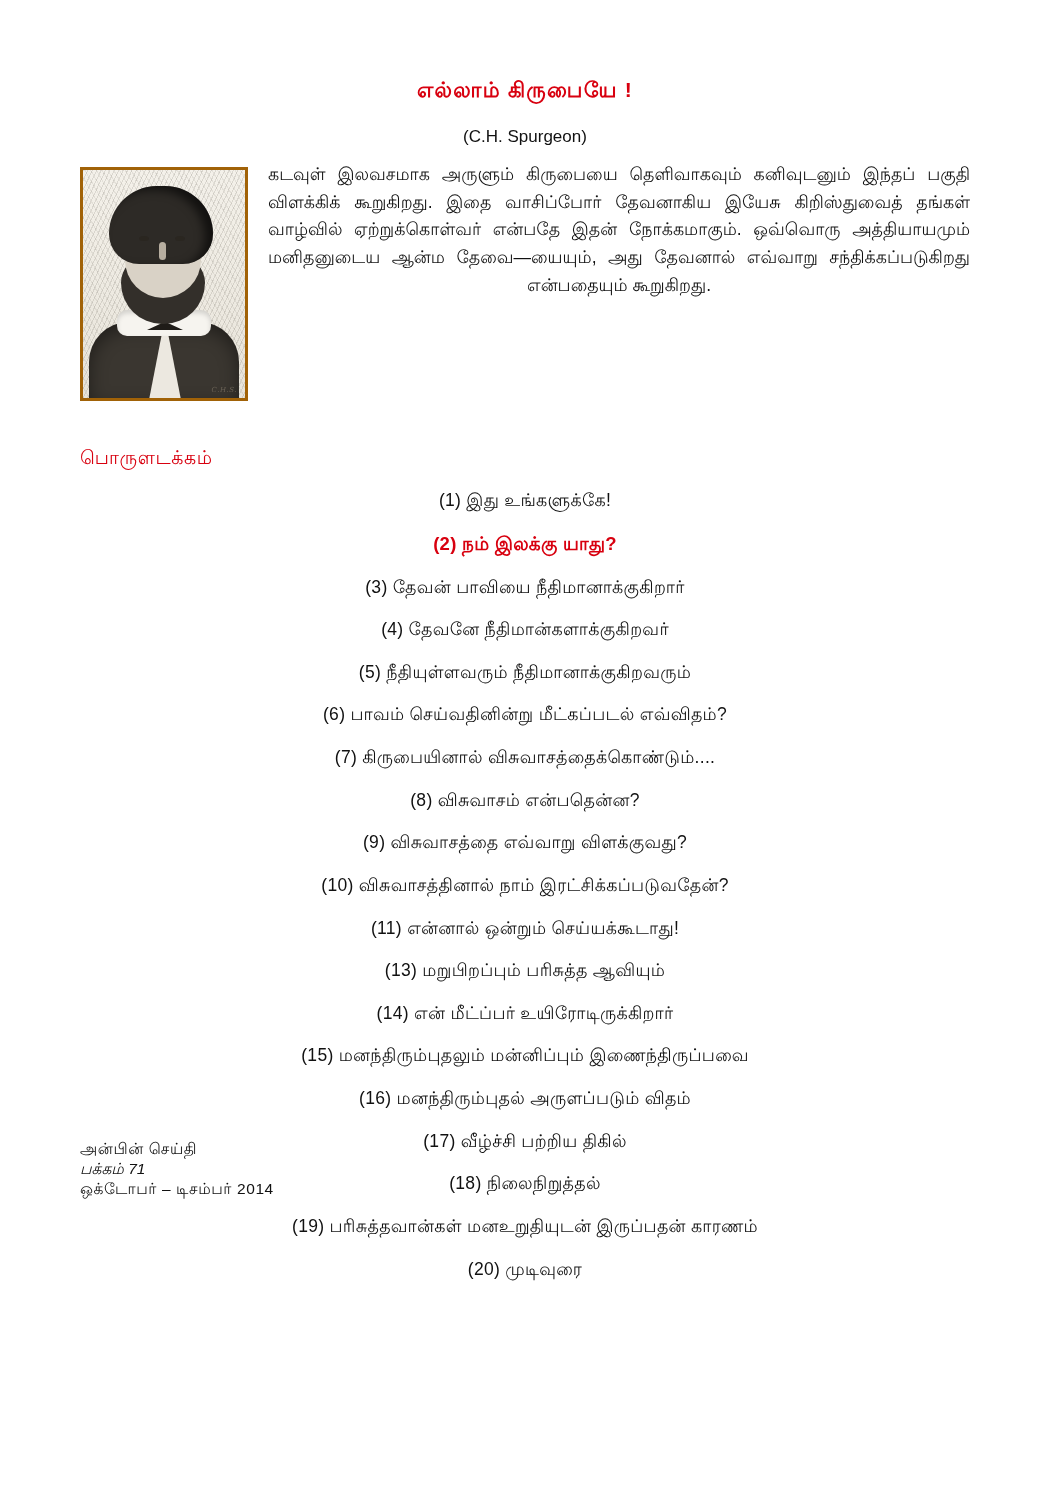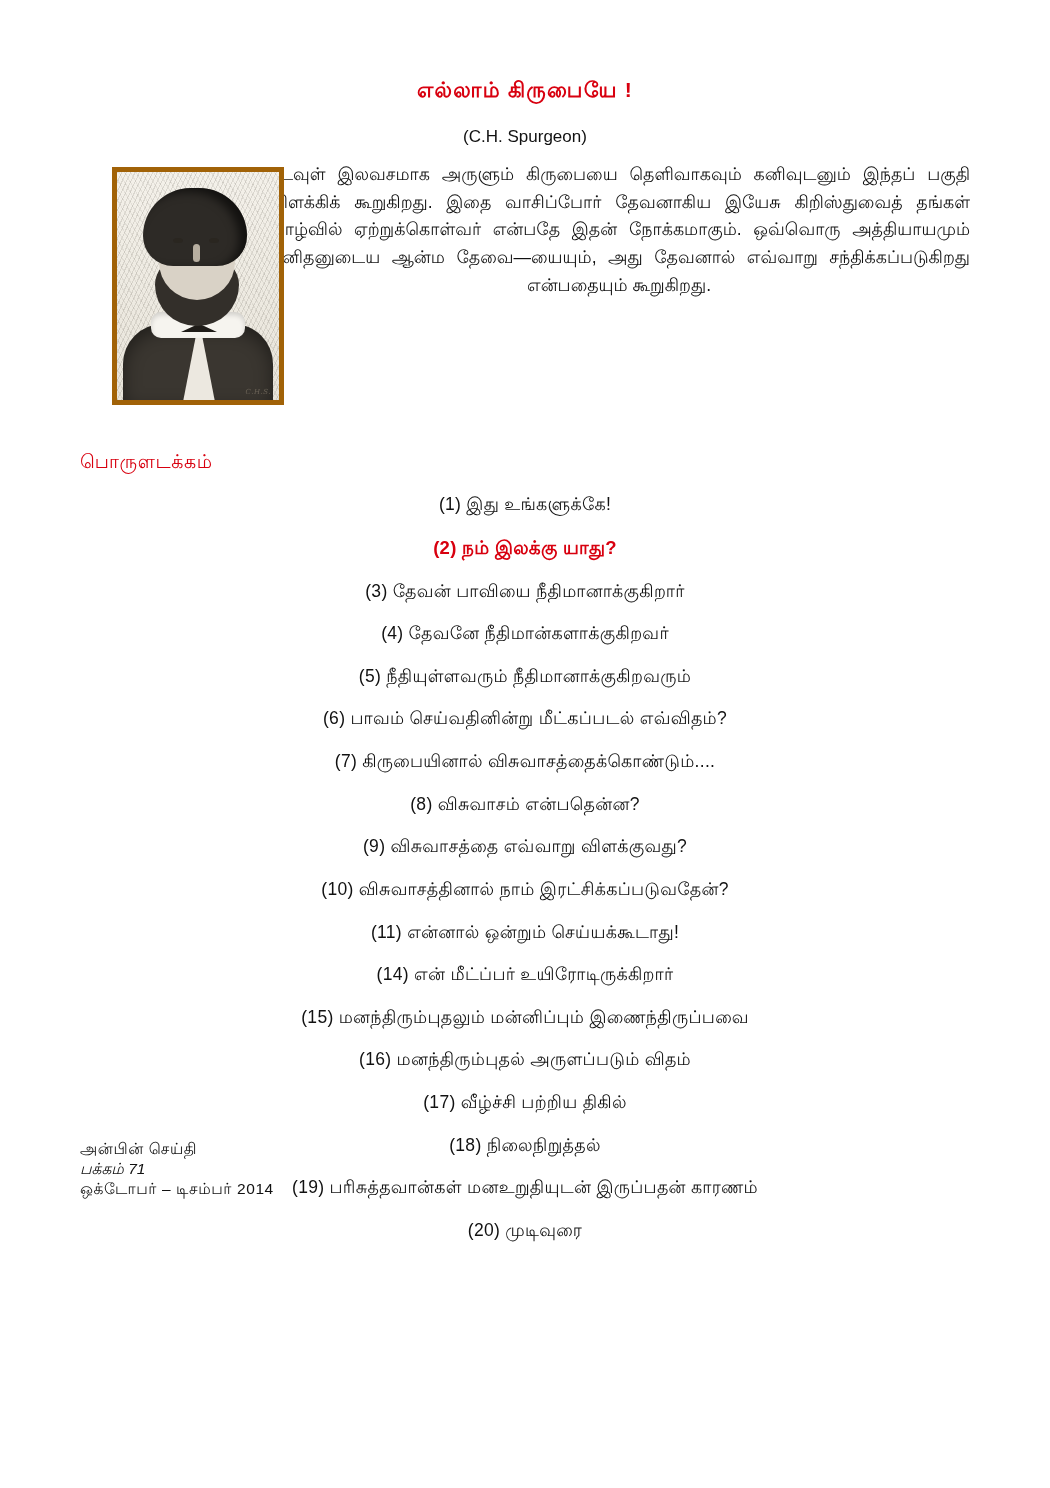--- a/index.html
+++ b/index.html
@@ -48,22 +48,21 @@
     width: 168px;
     flex: 0 0 168px;
     margin-top: 6px;
   }
   .portrait {
     width: 162px;
     height: 228px;
     position: relative;
     overflow: hidden;
     background: #bef264;
-    border: 5px solid #a16207;
-    margin-left: 32px;
+    border: 3px solid #a16207;
   }
   
   .portrait .bg {
     position: absolute; inset: 0;
     background:
       repeating-linear-gradient(115deg, rgba(120,115,105,0.20) 0 1px, rgba(255,255,255,0) 1px 4px),
       repeating-linear-gradient(60deg, rgba(120,115,105,0.13) 0 1px, rgba(255,255,255,0) 1px 5px),
       linear-gradient(#f4f1ea, #e8e4da);
   }
   .portrait .hair {
@@ -229,20 +228,21 @@
       <li class="highlight">(2)  நம்  இலக்கு  யாது?</li>
       <li>(3)  தேவன்  பாவியை  நீதிமானாக்குகிறார்</li>
       <li>(4)  தேவனே  நீதிமான்களாக்குகிறவர்</li>
       <li>(5)  நீதியுள்ளவரும்  நீதிமானாக்குகிறவரும்</li>
       <li>(6)  பாவம்  செய்வதினின்று  மீட்கப்படல்  எவ்விதம்?</li>
       <li>(7)  கிருபையினால்  விசுவாசத்தைக்கொண்டும்....</li>
       <li>(8)  விசுவாசம்  என்பதென்ன?</li>
       <li>(9)  விசுவாசத்தை  எவ்வாறு  விளக்குவது?</li>
       <li>(10)  விசுவாசத்தினால்  நாம்  இரட்சிக்கப்படுவதேன்?</li>
       <li>(11)  என்னால்  ஒன்றும்  செய்யக்கூடாது!</li>
+      <li>(13)  மறுபிறப்பும்  பரிசுத்த  ஆவியும்</li>
       <li>(14)  என்  மீட்ப்பர்  உயிரோடிருக்கிறார்</li>
       <li>(15)  மனந்திரும்புதலும்  மன்னிப்பும்  இணைந்திருப்பவை</li>
       <li>(16)  மனந்திரும்புதல்  அருளப்படும்  விதம்</li>
       <li>(17)  வீழ்ச்சி  பற்றிய  திகில்</li>
       <li>(18)  நிலைநிறுத்தல்</li>
       <li>(19)  பரிசுத்தவான்கள்  மனஉறுதியுடன்  இருப்பதன்  காரணம்</li>
       <li>(20)  முடிவுரை</li>
     </ul>
 
   <div class="footer">

